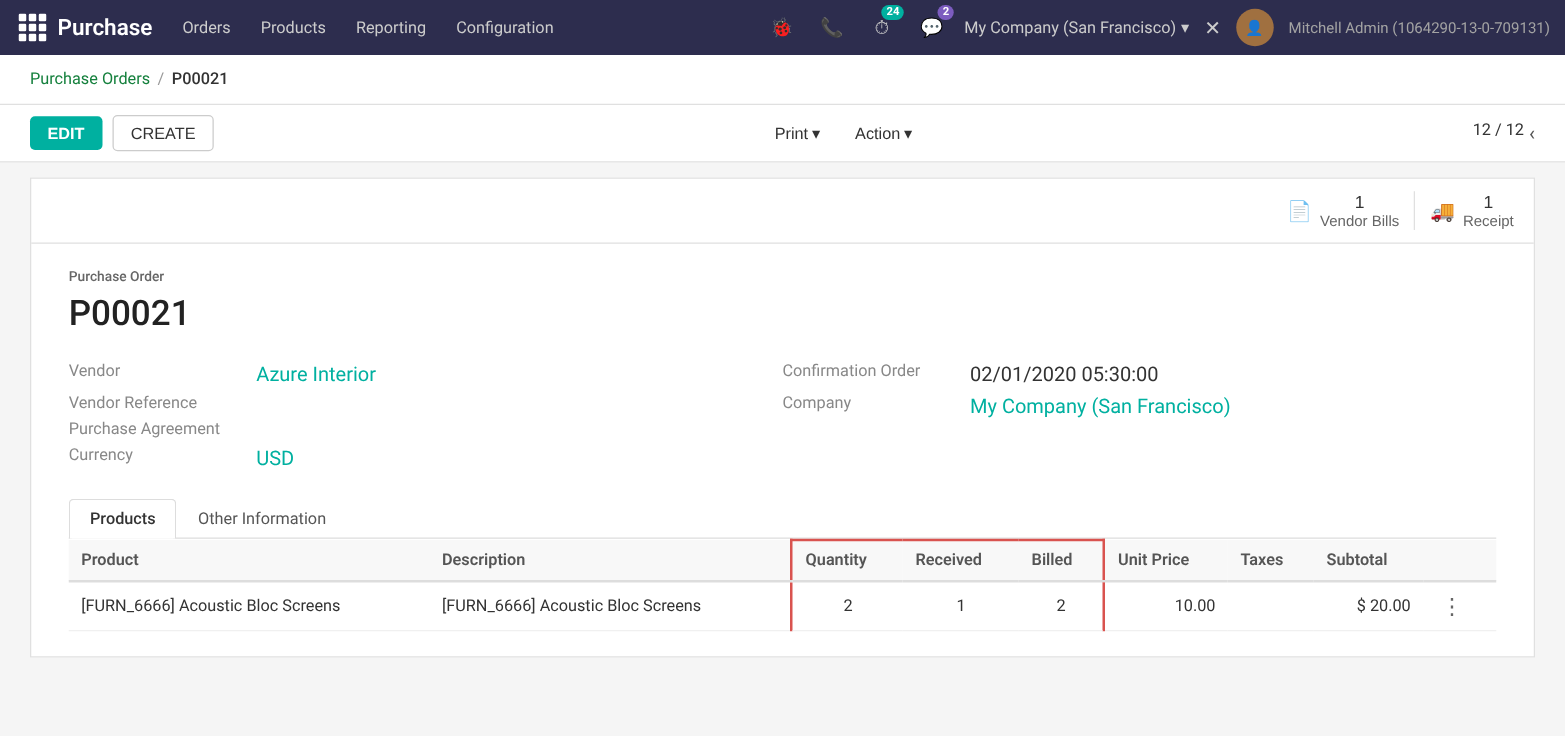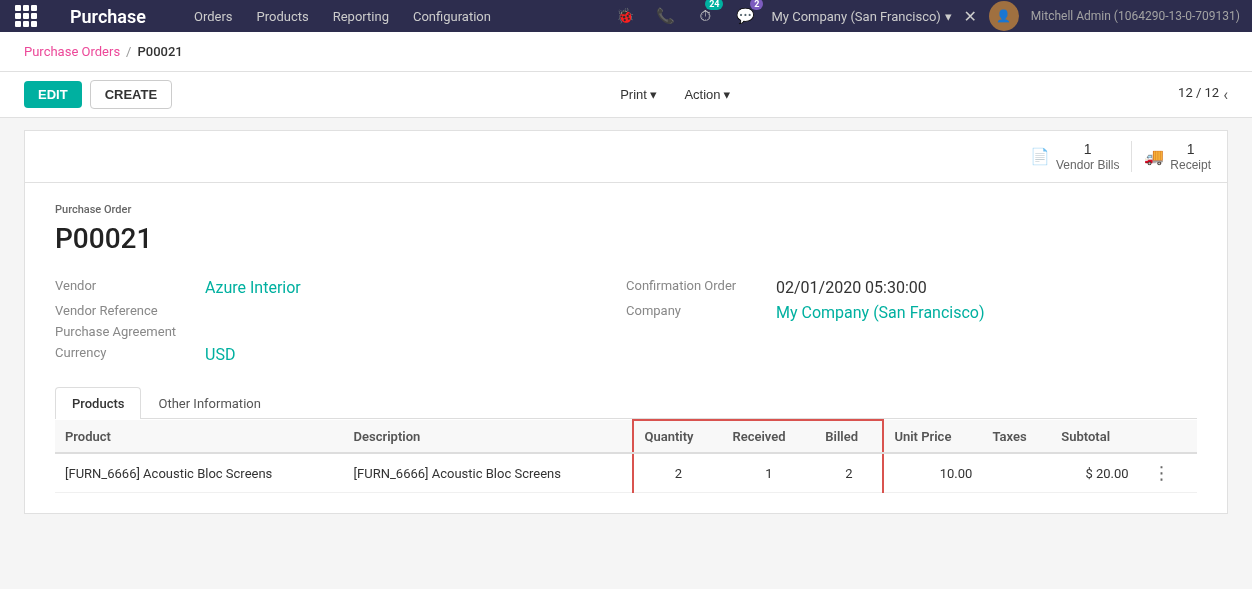--- a/index.html
+++ b/index.html
@@ -5,22 +5,22 @@
     * { box-sizing: border-box; margin: 0; padding: 0; }
     body { font-family: -apple-system, BlinkMacSystemFont, 'Segoe UI', Roboto, sans-serif; font-size: 13px; background: #f5f5f5; }
 
     
     .topnav {
       background: #2d2d4e;
       color: #fff;
       display: flex;
       align-items: center;
       padding: 0 12px;
-      height: 32px;
-      gap: 30px;
+      height: 44px;
+      gap: 6px;
     }
     .topnav-grid { display: flex; align-items: center; justify-content: center; width: 28px; height: 28px; cursor: pointer; }
     .grid-icon { display: grid; grid-template-columns: repeat(3,6px); gap: 2px; }
     .grid-dot { width: 6px; height: 6px; background: #fff; border-radius: 1px; }
     .topnav-brand { font-size: 18px; font-weight: 600; color: #fff; margin-right: 8px; }
     .topnav-links { display: flex; gap: 4px; }
     .topnav-link { color: #ccc; padding: 4px 10px; border-radius: 4px; cursor: pointer; font-size: 13px; }
     .topnav-spacer { flex: 1; }
     .topnav-icons { display: flex; align-items: center; gap: 12px; }
     .icon-circle { width: 28px; height: 28px; border-radius: 50%; display: flex; align-items: center; justify-content: center; font-size: 15px; color: #ccc; cursor: pointer; position: relative; }
@@ -35,35 +35,35 @@
     .breadcrumb-bar {
       background: #fff;
       border-bottom: 1px solid #e0e0e0;
       padding: 0 24px;
       height: 40px;
       display: flex;
       align-items: center;
       gap: 6px;
       font-size: 13px;
     }
-    .breadcrumb-link { color: #ec4899; cursor: pointer; }
+    .breadcrumb-link { color: #15803d; cursor: pointer; }
     .breadcrumb-sep { color: #999; }
     .breadcrumb-current { color: #333; font-weight: 500; }
 
     
     .toolbar {
       background: #fff;
       border-bottom: 1px solid #e0e0e0;
       padding: 8px 24px;
       display: flex;
       align-items: center;
       gap: 8px;
     }
     .btn-edit { background: #00b0a0; color: #fff; border: none; padding: 6px 14px; border-radius: 4px; font-size: 13px; font-weight: 600; cursor: pointer; }
-    .btn-create { background: transparent; border: 1px solid #ccc; color: #333; padding: 6px 14px; border-radius: 4px; font-size: 13px; cursor: pointer; font-weight: bold; }
+    .btn-create { background: transparent; border: 1px solid #ccc; color: #333; padding: 6px 14px; border-radius: 4px; font-size: 13px; cursor: pointer; }
     .btn-print { background: transparent; border: none; color: #333; padding: 6px 10px; font-size: 13px; cursor: pointer; display: flex; align-items: center; gap: 3px; }
     .btn-action { background: transparent; border: none; color: #333; padding: 6px 10px; font-size: 13px; cursor: pointer; display: flex; align-items: center; gap: 3px; }
     .toolbar-spacer { flex: 1; }
     .page-nav { color: #333; font-size: 13px; display: flex; gap: 4px; }
     .chevron { font-size: 16px; cursor: pointer; color: #555; }
 
     
     .main-content {
       padding: 0 24px 24px;
       background: #f5f5f5;

